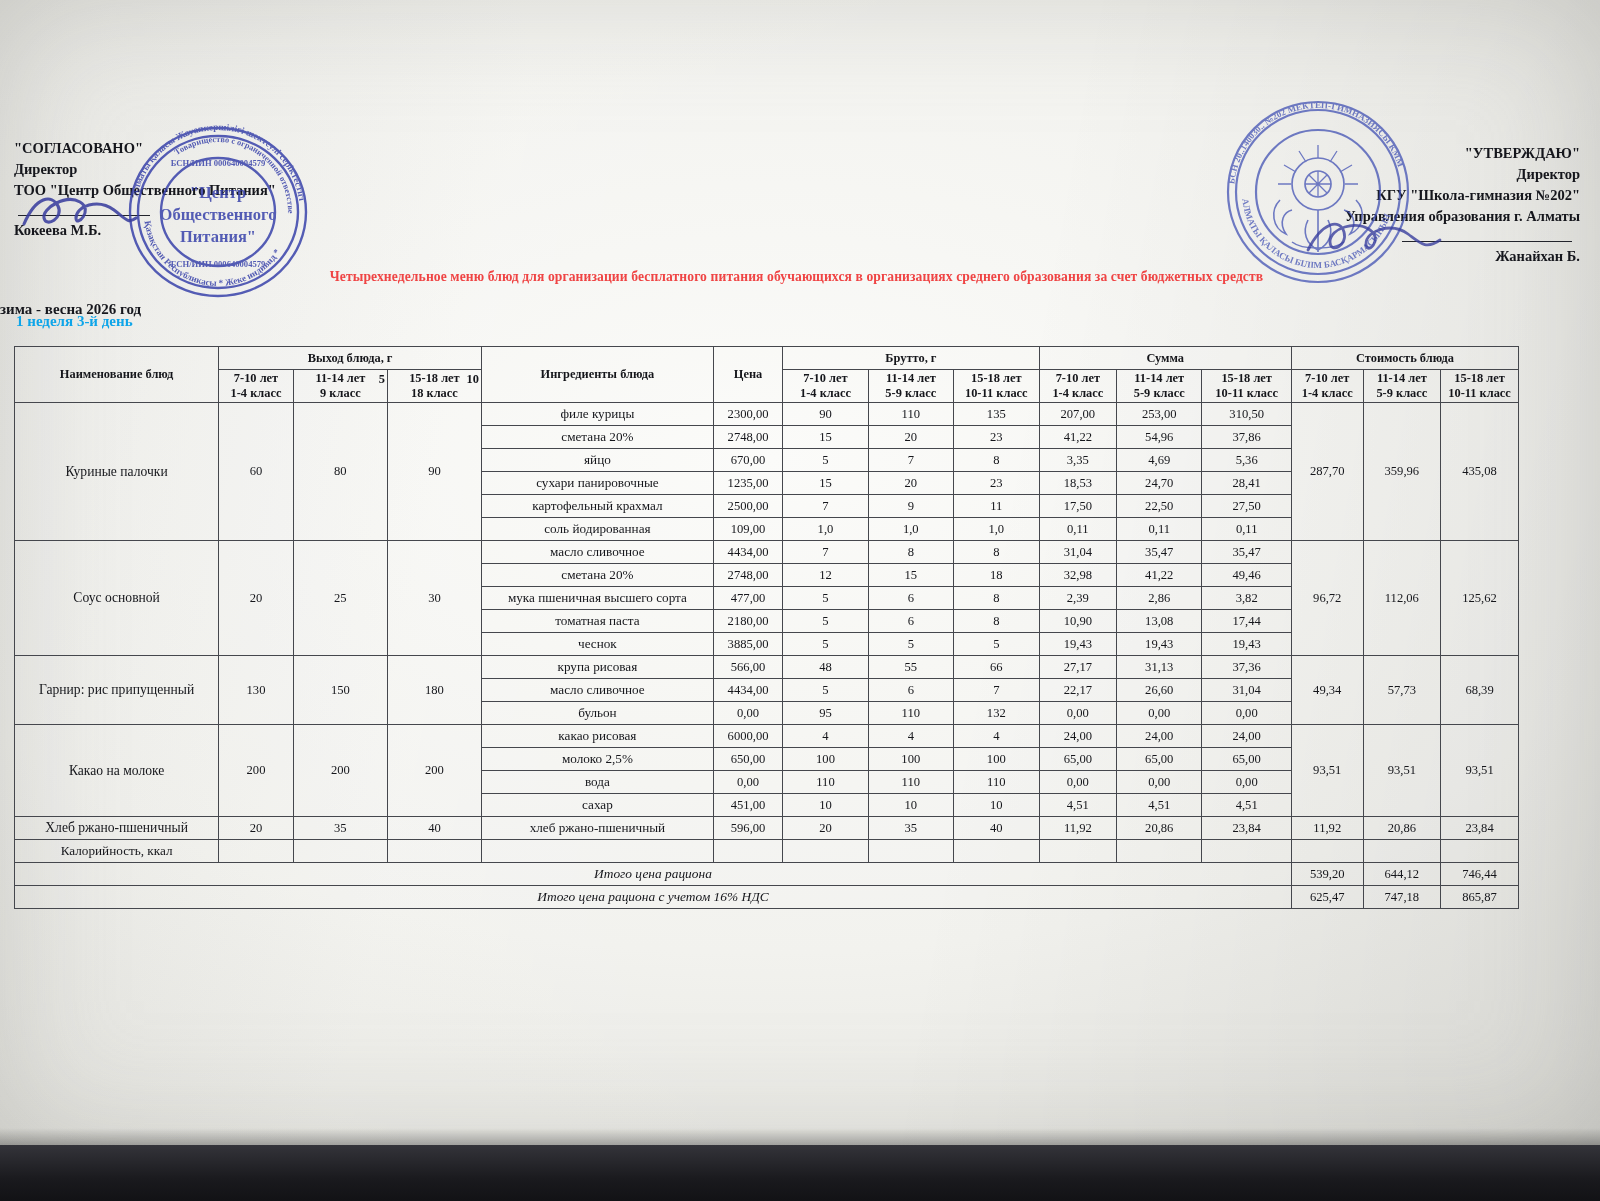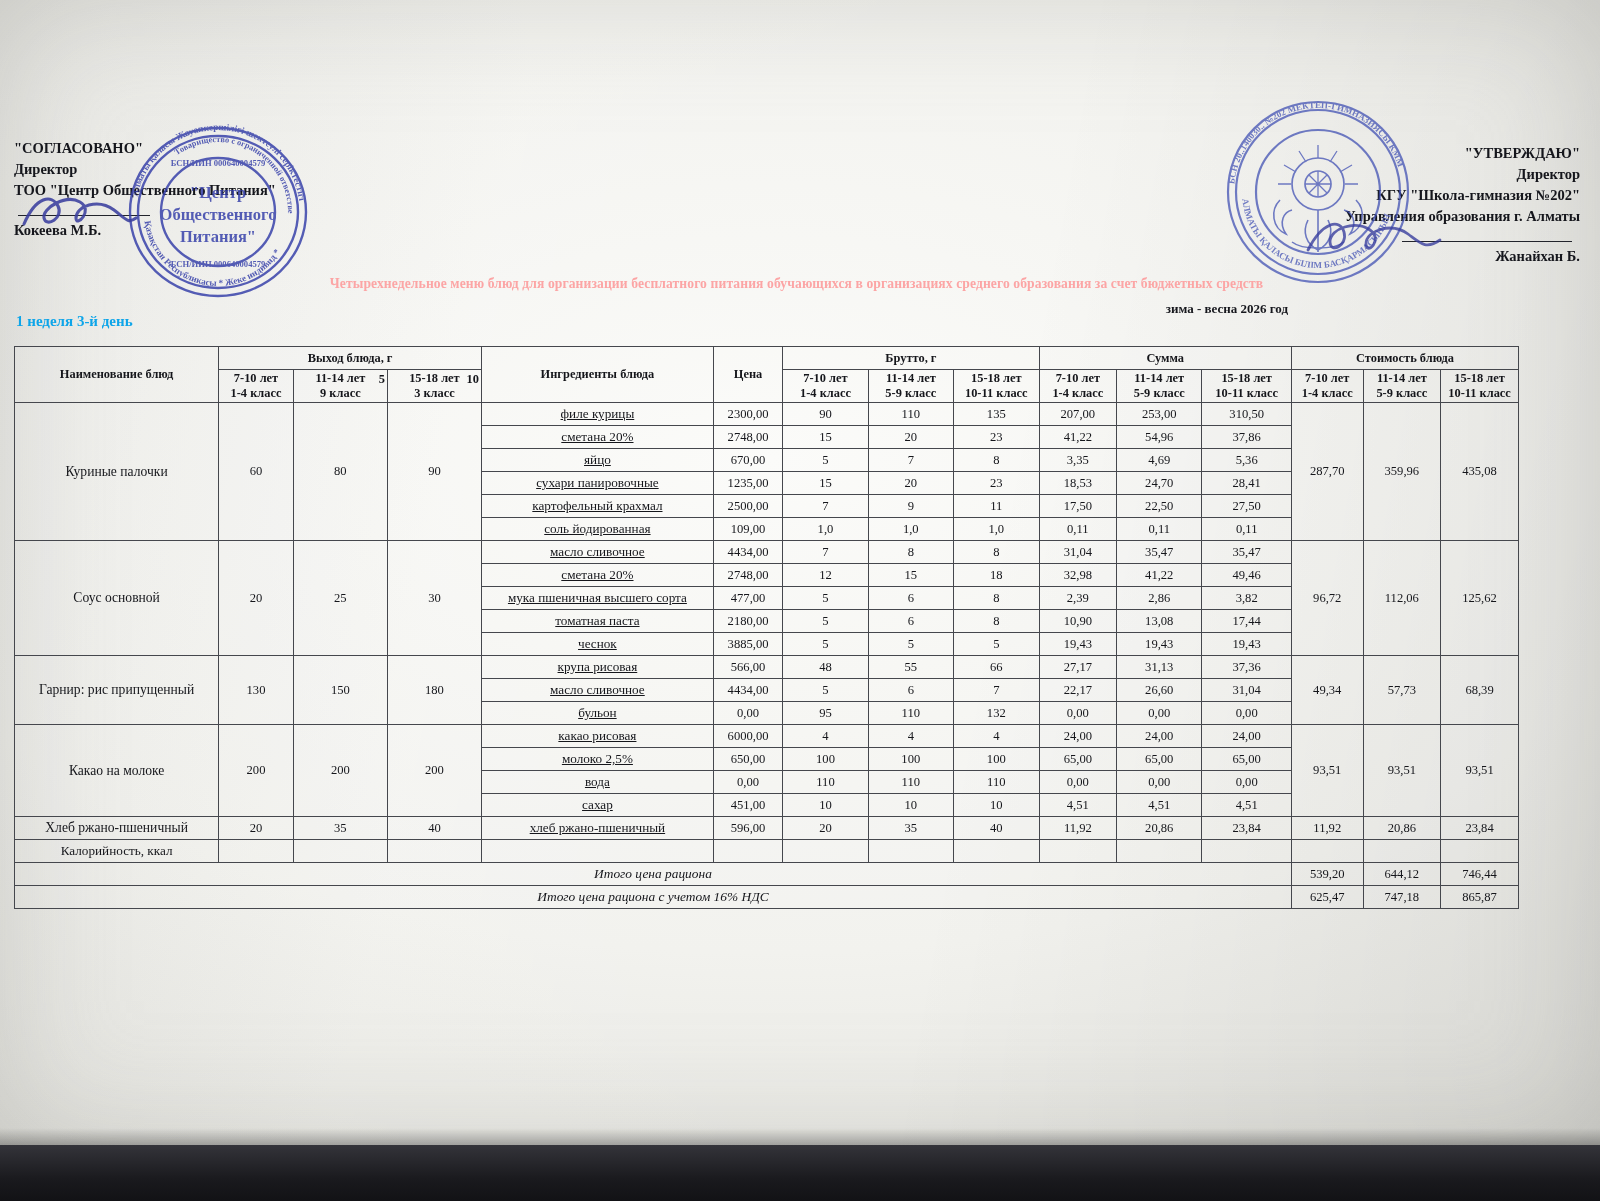--- a/index.html
+++ b/index.html
@@ -44,26 +44,26 @@
     margin:14px 0 4px 4px;
   }
   #approval-right .sig-line{margin-left:auto;margin-right:8px;width:170px;}
 
   
   .stamp{position:absolute;pointer-events:none;}
   .stamp svg{display:block;}
 
   
   #doc-title{
-    position:absolute;left:0;top:276px;width:1593px;text-align:center;
-    font-weight:bold;font-size:13.6px;color:#fca5a5;letter-spacing:.1px;
+    position:absolute;left:0;top:269px;width:1593px;text-align:center;
+    font-weight:bold;font-size:13.6px;color:#ef4444;letter-spacing:.1px;
   }
   #doc-subtitle{
-    position:absolute;left:0;top:301px;width:1288px;text-align:right;
-    font-weight:bold;font-size:13px;color:#16171d;
+    position:absolute;left:0;top:301px;width:1288px;text-align:left;
+    font-weight:bold;font-size:15px;color:#16171d;
   }
   #week-day{
     position:absolute;left:16px;top:313px;font-weight:bold;font-size:15px;color:#0ea5e9;
   }
 
   
   #menu-table{
     position:absolute;left:14px;top:346px;width:1505px;
     border-collapse:collapse;
     font-size:12.6px;color:#15161b;
@@ -74,21 +74,21 @@
     padding:1px 3px;
     text-align:center;
     vertical-align:middle;
     height:20px;
     font-weight:normal;
     overflow:hidden;
   }
   #menu-table th{font-weight:bold;font-size:12.4px;line-height:15px;}
   .grp-head{font-size:13.4px;}
   .nm{text-align:left;padding-left:6px;font-size:13.6px;}
-  .ing{text-align:left;padding-left:6px;font-size:13.2px;white-space:nowrap;text-decoration:underline;}
+  .ing{text-align:left;padding-left:6px;font-size:13.2px;white-space:nowrap;}
   .vtop{vertical-align:top;padding-top:3px;}
   .hdr-name{font-size:13.4px;}
   .hdr-sub{white-space:nowrap;}
   .overflow-cell{position:relative;}
   .overflow-cell .ov{
     position:absolute;right:2px;top:2px;font-weight:bold;font-size:12.4px;
   }
   .tot-label{
     text-align:left;padding-left:6px;font-weight:bold;font-style:italic;font-size:13.4px;margin-left:20px;
   }
@@ -220,21 +220,21 @@
           <div>7-10 лет</div>
           <div>1-4 класс</div>
         </th>
         <th class="hdr-sub overflow-cell">
           <div>11-14 лет</div>
           <div>9 класс</div>
           <span class="ov">5</span>
         </th>
         <th class="hdr-sub overflow-cell">
           <div>15-18 лет</div>
-          <div>3 класс</div>
+          <div>18 класс</div>
           <span class="ov">10</span>
         </th>
         <th class="hdr-sub">
           <div>7-10 лет</div>
           <div>1-4 класс</div>
         </th>
         <th class="hdr-sub">
           <div>11-14 лет</div>
           <div>5-9 класс</div>
         </th>

